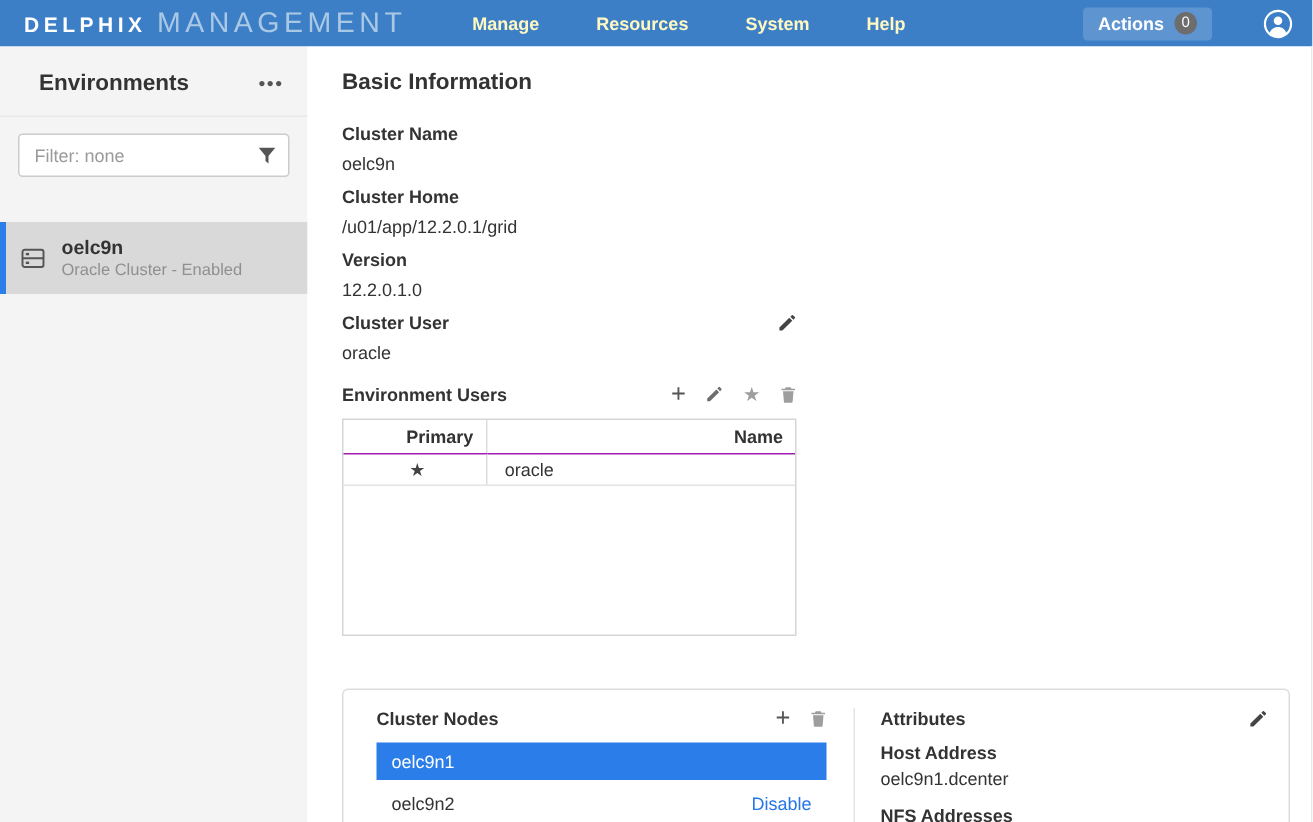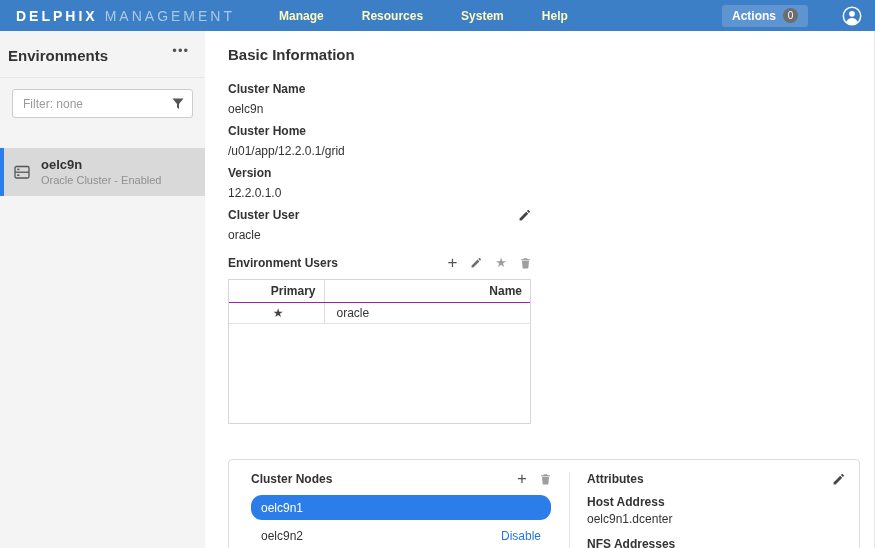--- a/index.html
+++ b/index.html
@@ -4,38 +4,38 @@
 <style>
   * { margin:0; padding:0; box-sizing:border-box; }
   html,body { width:875px; height:548px; overflow:hidden; background:#fff;
     font-family:"Liberation Sans", sans-serif; color:#333; }
 
   
   .navbar { height:31px; background:#3d7fc6; display:flex; align-items:center;
     padding:0 12px 0 16px; }
   .logo { display:flex; align-items:baseline; gap:7px; margin-right:44px; cursor:default; }
   .logo-primary { color:#fff; font-weight:bold; font-size:14px; letter-spacing:3px; }
-  .logo-secondary { color:#a9c8e4; font-size:14px; letter-spacing:3px; }
+  .logo-secondary { color:#a9c8e4; font-size:19px; letter-spacing:3px; }
   .nav-menu { display:flex; gap:38px; }
   .nav-item { color:#fef9c3; font-size:12px; font-weight:bold; cursor:pointer; }
   .nav-right { margin-left:auto; display:flex; align-items:center; gap:33px; }
   .actions-btn { background:#5e95d0; border:none; border-radius:3px; height:22px;
     display:flex; align-items:center; gap:7px; padding:0 10px; cursor:pointer; }
   .actions-label { color:#fff; font-size:12px; font-weight:bold; }
   .actions-badge { background:#6d6d6d; color:#fff; width:15px; height:15px; border-radius:50%;
     font-size:10px; display:flex; align-items:center; justify-content:center; }
   .avatar { width:22px; height:22px; cursor:pointer; display:block; }
 
   
   .app { display:flex; height:517px; }
 
   
   .sidebar { width:205px; background:#f4f4f4; flex-shrink:0; }
-  .sidebar-header { display:flex; justify-content:space-between; align-items:flex-start;
-    padding:16px 16px 13px 8px; border-bottom:1px solid #e7e7e7; }
+  .sidebar-header { display:flex; justify-content:space-between; align-items:center;
+    padding:16px 16px 13px 26px; border-bottom:1px solid #e7e7e7; }
   .sidebar-title { font-size:15px; font-weight:bold; }
   .more-icon { font-size:13px; color:#555; letter-spacing:1px; cursor:pointer; line-height:8px; }
   .filter-wrap { position:relative; margin:11px 12px 10px 12px; }
   .filter-input { width:100%; height:29px; border:1px solid #ccc; border-radius:3px;
     background:#fff; font-size:12px; color:#555; padding:0 30px 0 10px;
     font-family:"Liberation Sans", sans-serif; }
   .filter-input::placeholder { color:#9a9a9a; }
   .funnel-icon { position:absolute; right:9px; top:9px; cursor:pointer; }
   .env-list { margin-top:30px; }
   .env-item { background:#d9d9d9; border-left:4px solid #2b7de9;
@@ -79,21 +79,21 @@
   .no-faults { font-size:28px; color:#c2c2c2; }
 
   
   .card { margin-top:35px; width:632px; border:1px solid #ddd; border-radius:4px;
     height:150px; display:flex; padding-top:12px; background:#fff; }
   .card-left { width:322px; padding-left:22px; flex-shrink:0; }
   .nodes-header { display:flex; justify-content:space-between; align-items:center;
     margin-bottom:9px; padding-right:0; }
   .node-row { height:25px; display:flex; align-items:center; justify-content:space-between;
     padding:0 10px; font-size:12px; cursor:pointer; margin-bottom:3px; }
-  .node-row.selected { background:#2b7de9; color:#fff;border-radius:11px; }
+  .node-row.selected { background:#2b7de9; color:#fff; }
   .disable-link { color:#2575e8; font-size:12px; cursor:pointer; text-decoration:none; }
   .card-divider { border-left:1px solid #e5e5e5; margin-left:18px; }
   .card-right { flex:1; padding:0 14px 0 17px; }
   .attr-header { display:flex; justify-content:space-between; align-items:center;
     margin-bottom:8px; }
   .attr-field-label { font-size:12px; font-weight:bold; line-height:17px; margin-top:2px; }
   .attr-field-value { font-size:12px; line-height:17px; margin-bottom:8px; }
 </style>
 </head>
 <body>

